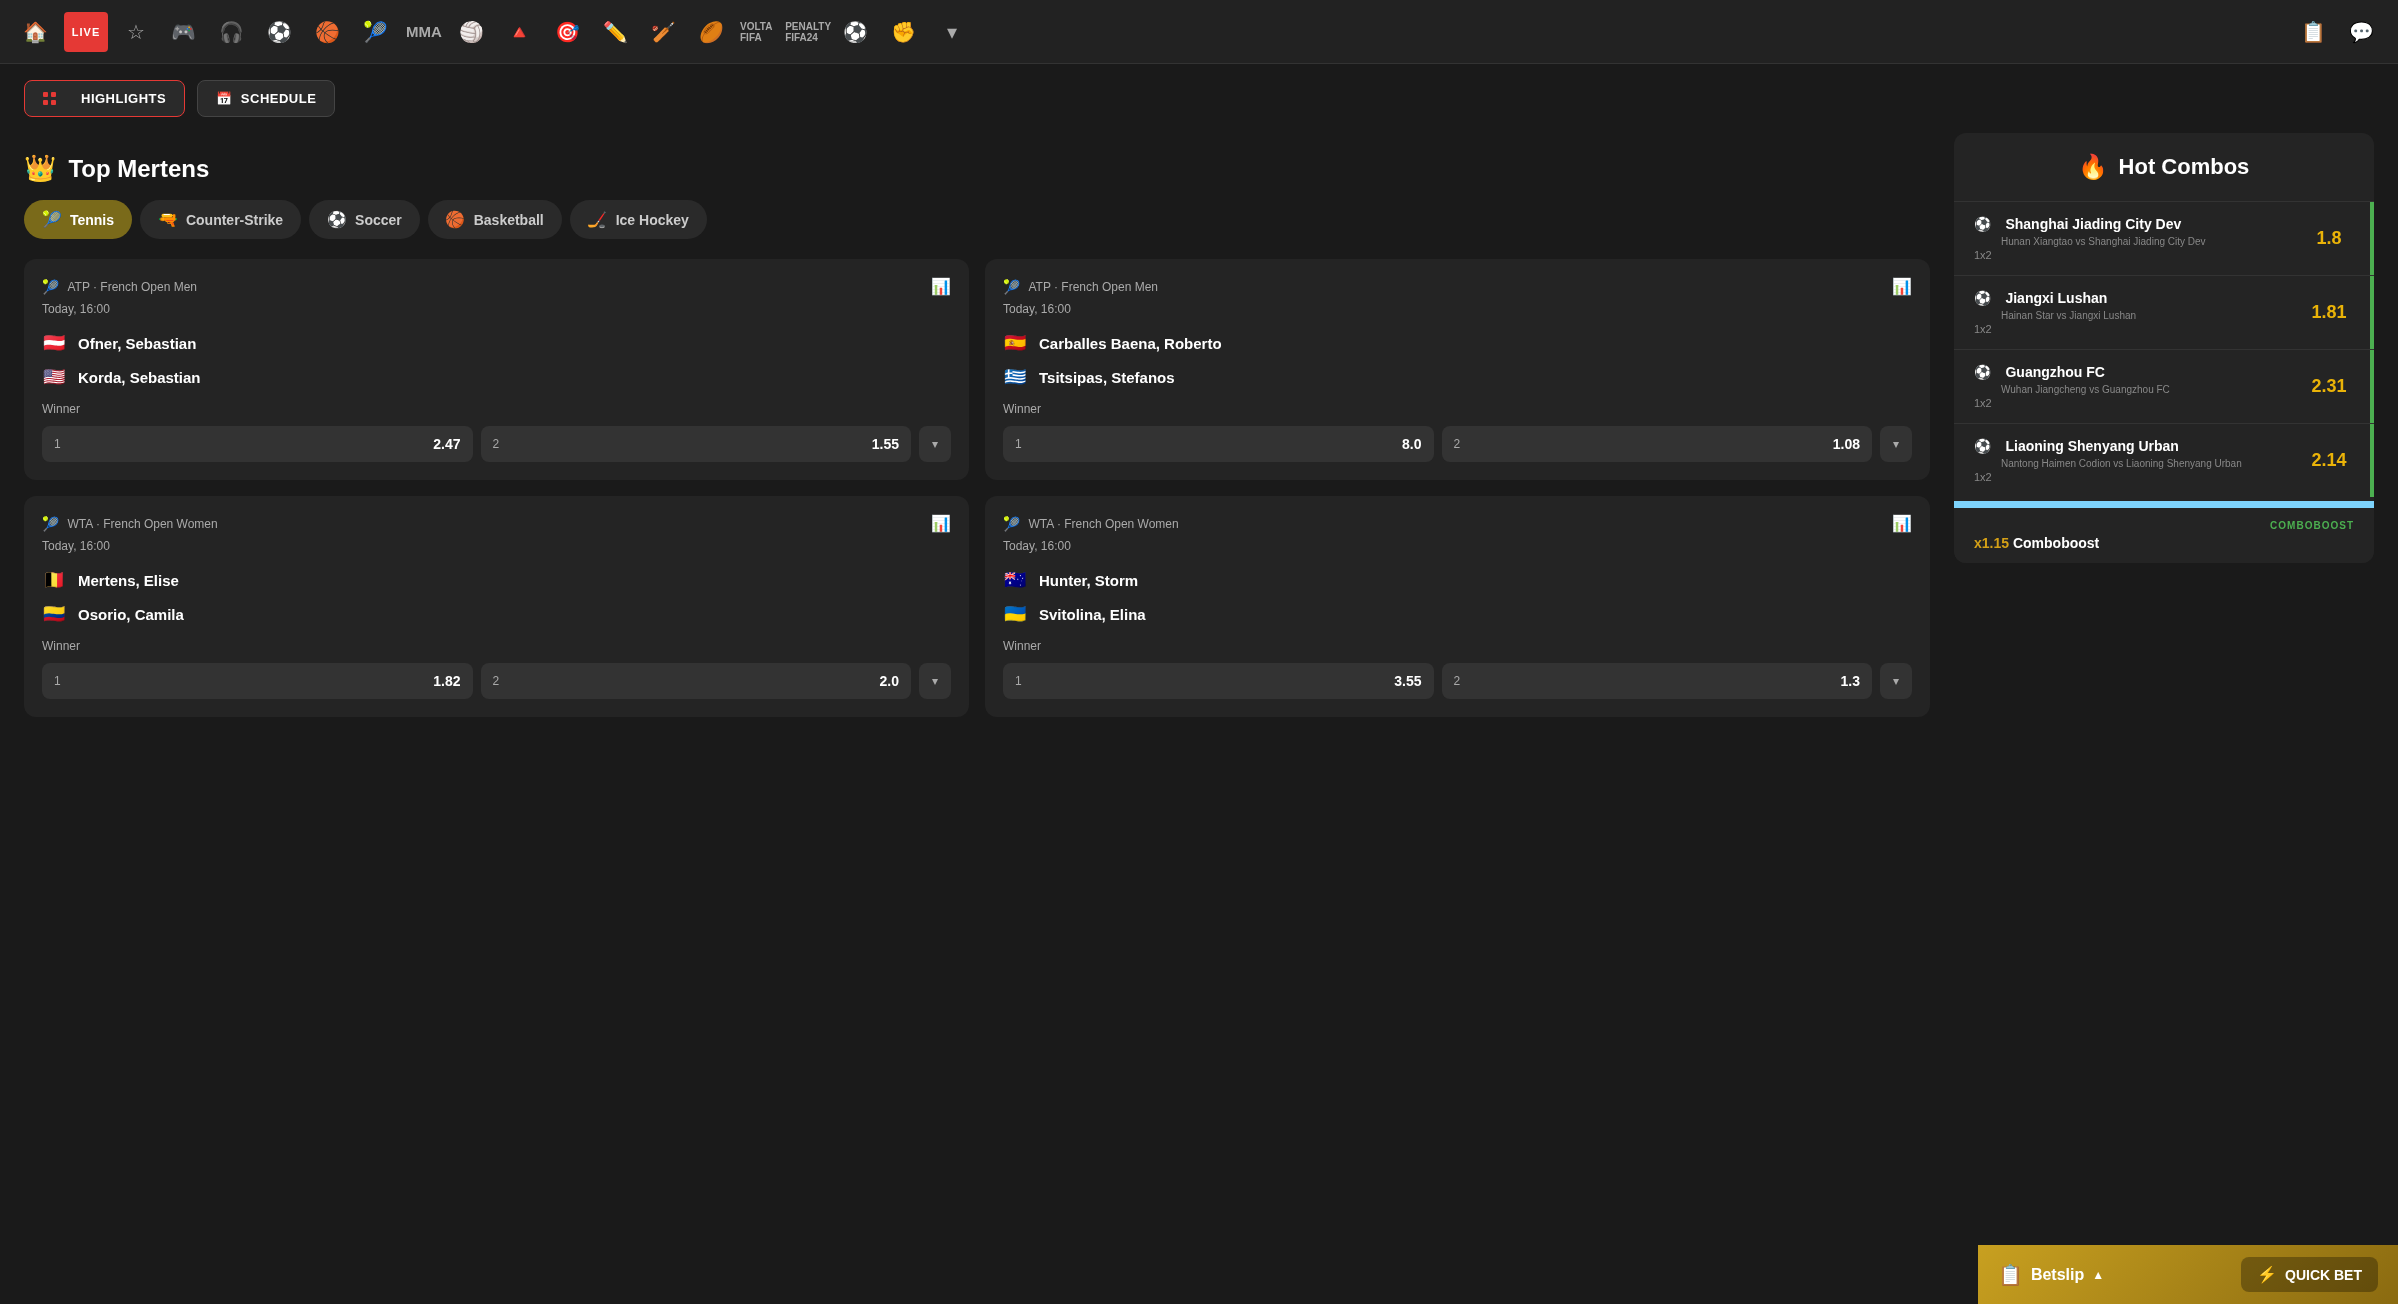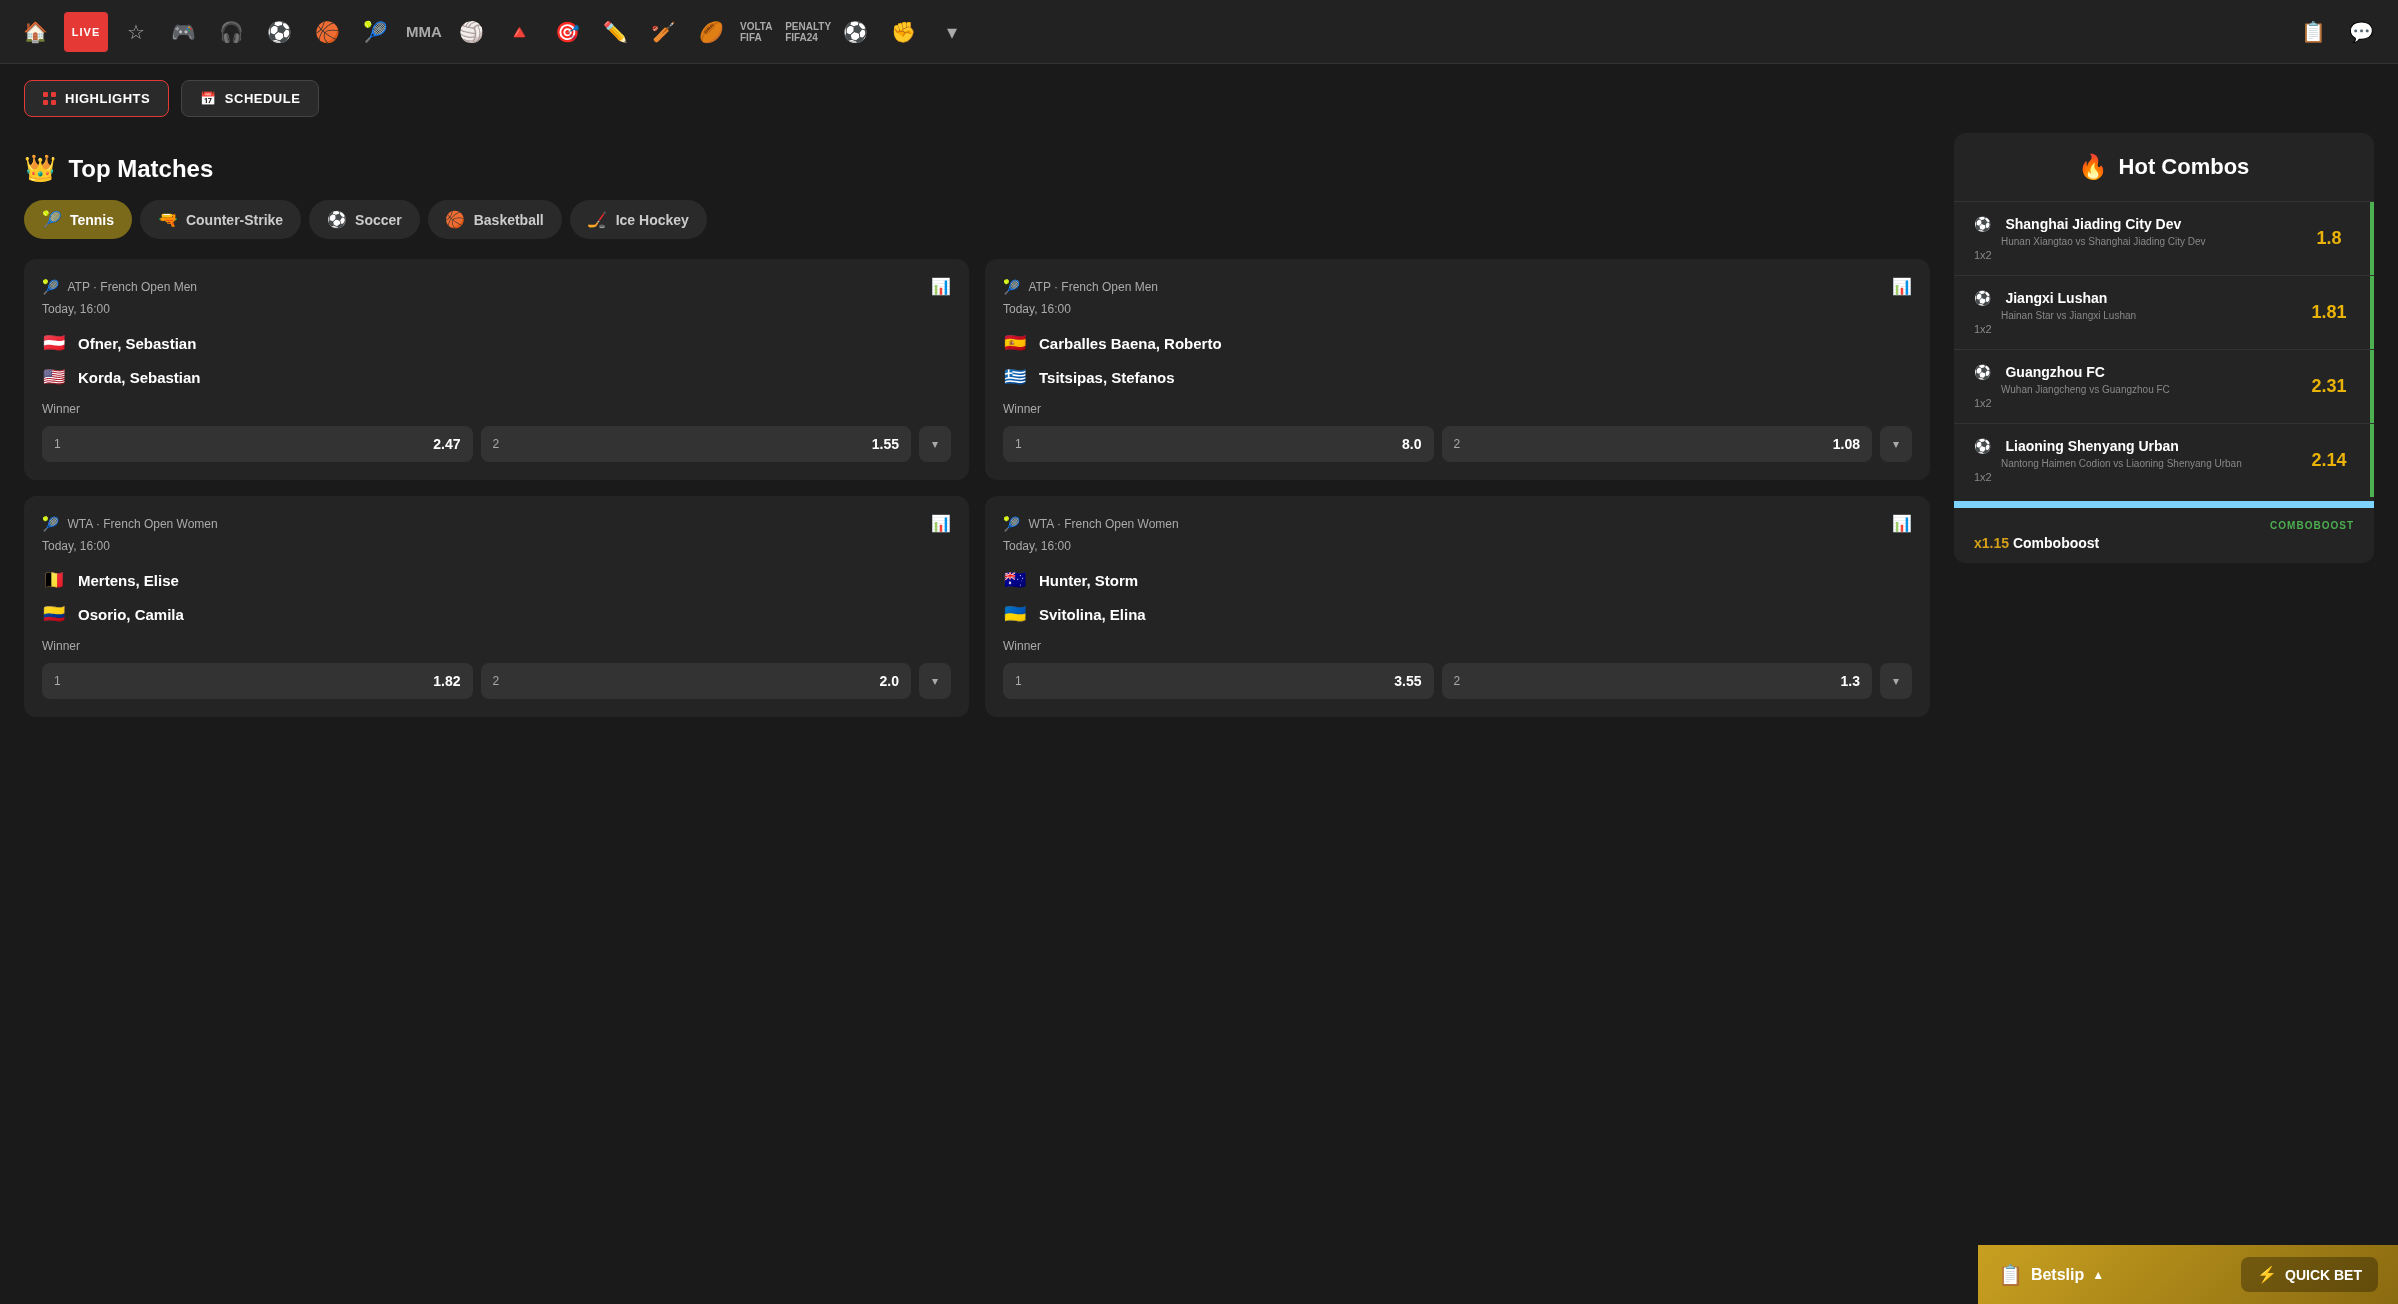--- a/index.html
+++ b/index.html
@@ -51,21 +51,21 @@
     .subheader {
       display: flex;
       align-items: center;
       padding: 16px 24px;
       gap: 12px;
       background: #1a1a1a;
     }
     .btn-highlights {
       display: flex;
       align-items: center;
-      gap: 8px;
+      gap: 24px;
       background: #2a2a2a;
       border: 1px solid #e53935;
       color: #fff;
       padding: 10px 18px;
       border-radius: 8px;
       cursor: pointer;
       font-size: 13px;
       font-weight: 600;
       letter-spacing: 0.5px;
     }
@@ -404,21 +404,21 @@
     <span>SCHEDULE</span>
   </button>
 </div>
 
 <div class="main-content">
 
   <div class="left-panel">
 
     <div class="section-title">
       <span class="crown-icon">👑</span>
-      <span>Top Matches</span>
+      <span>Top Mertens</span>
     </div>
 
     <div class="sport-tabs">
       <button class="sport-tab active">
         <span class="tab-icon">🎾</span>
         <span>Tennis</span>
       </button>
       <button class="sport-tab">
         <span class="tab-icon">🔫</span>
         <span>Counter-Strike</span>

